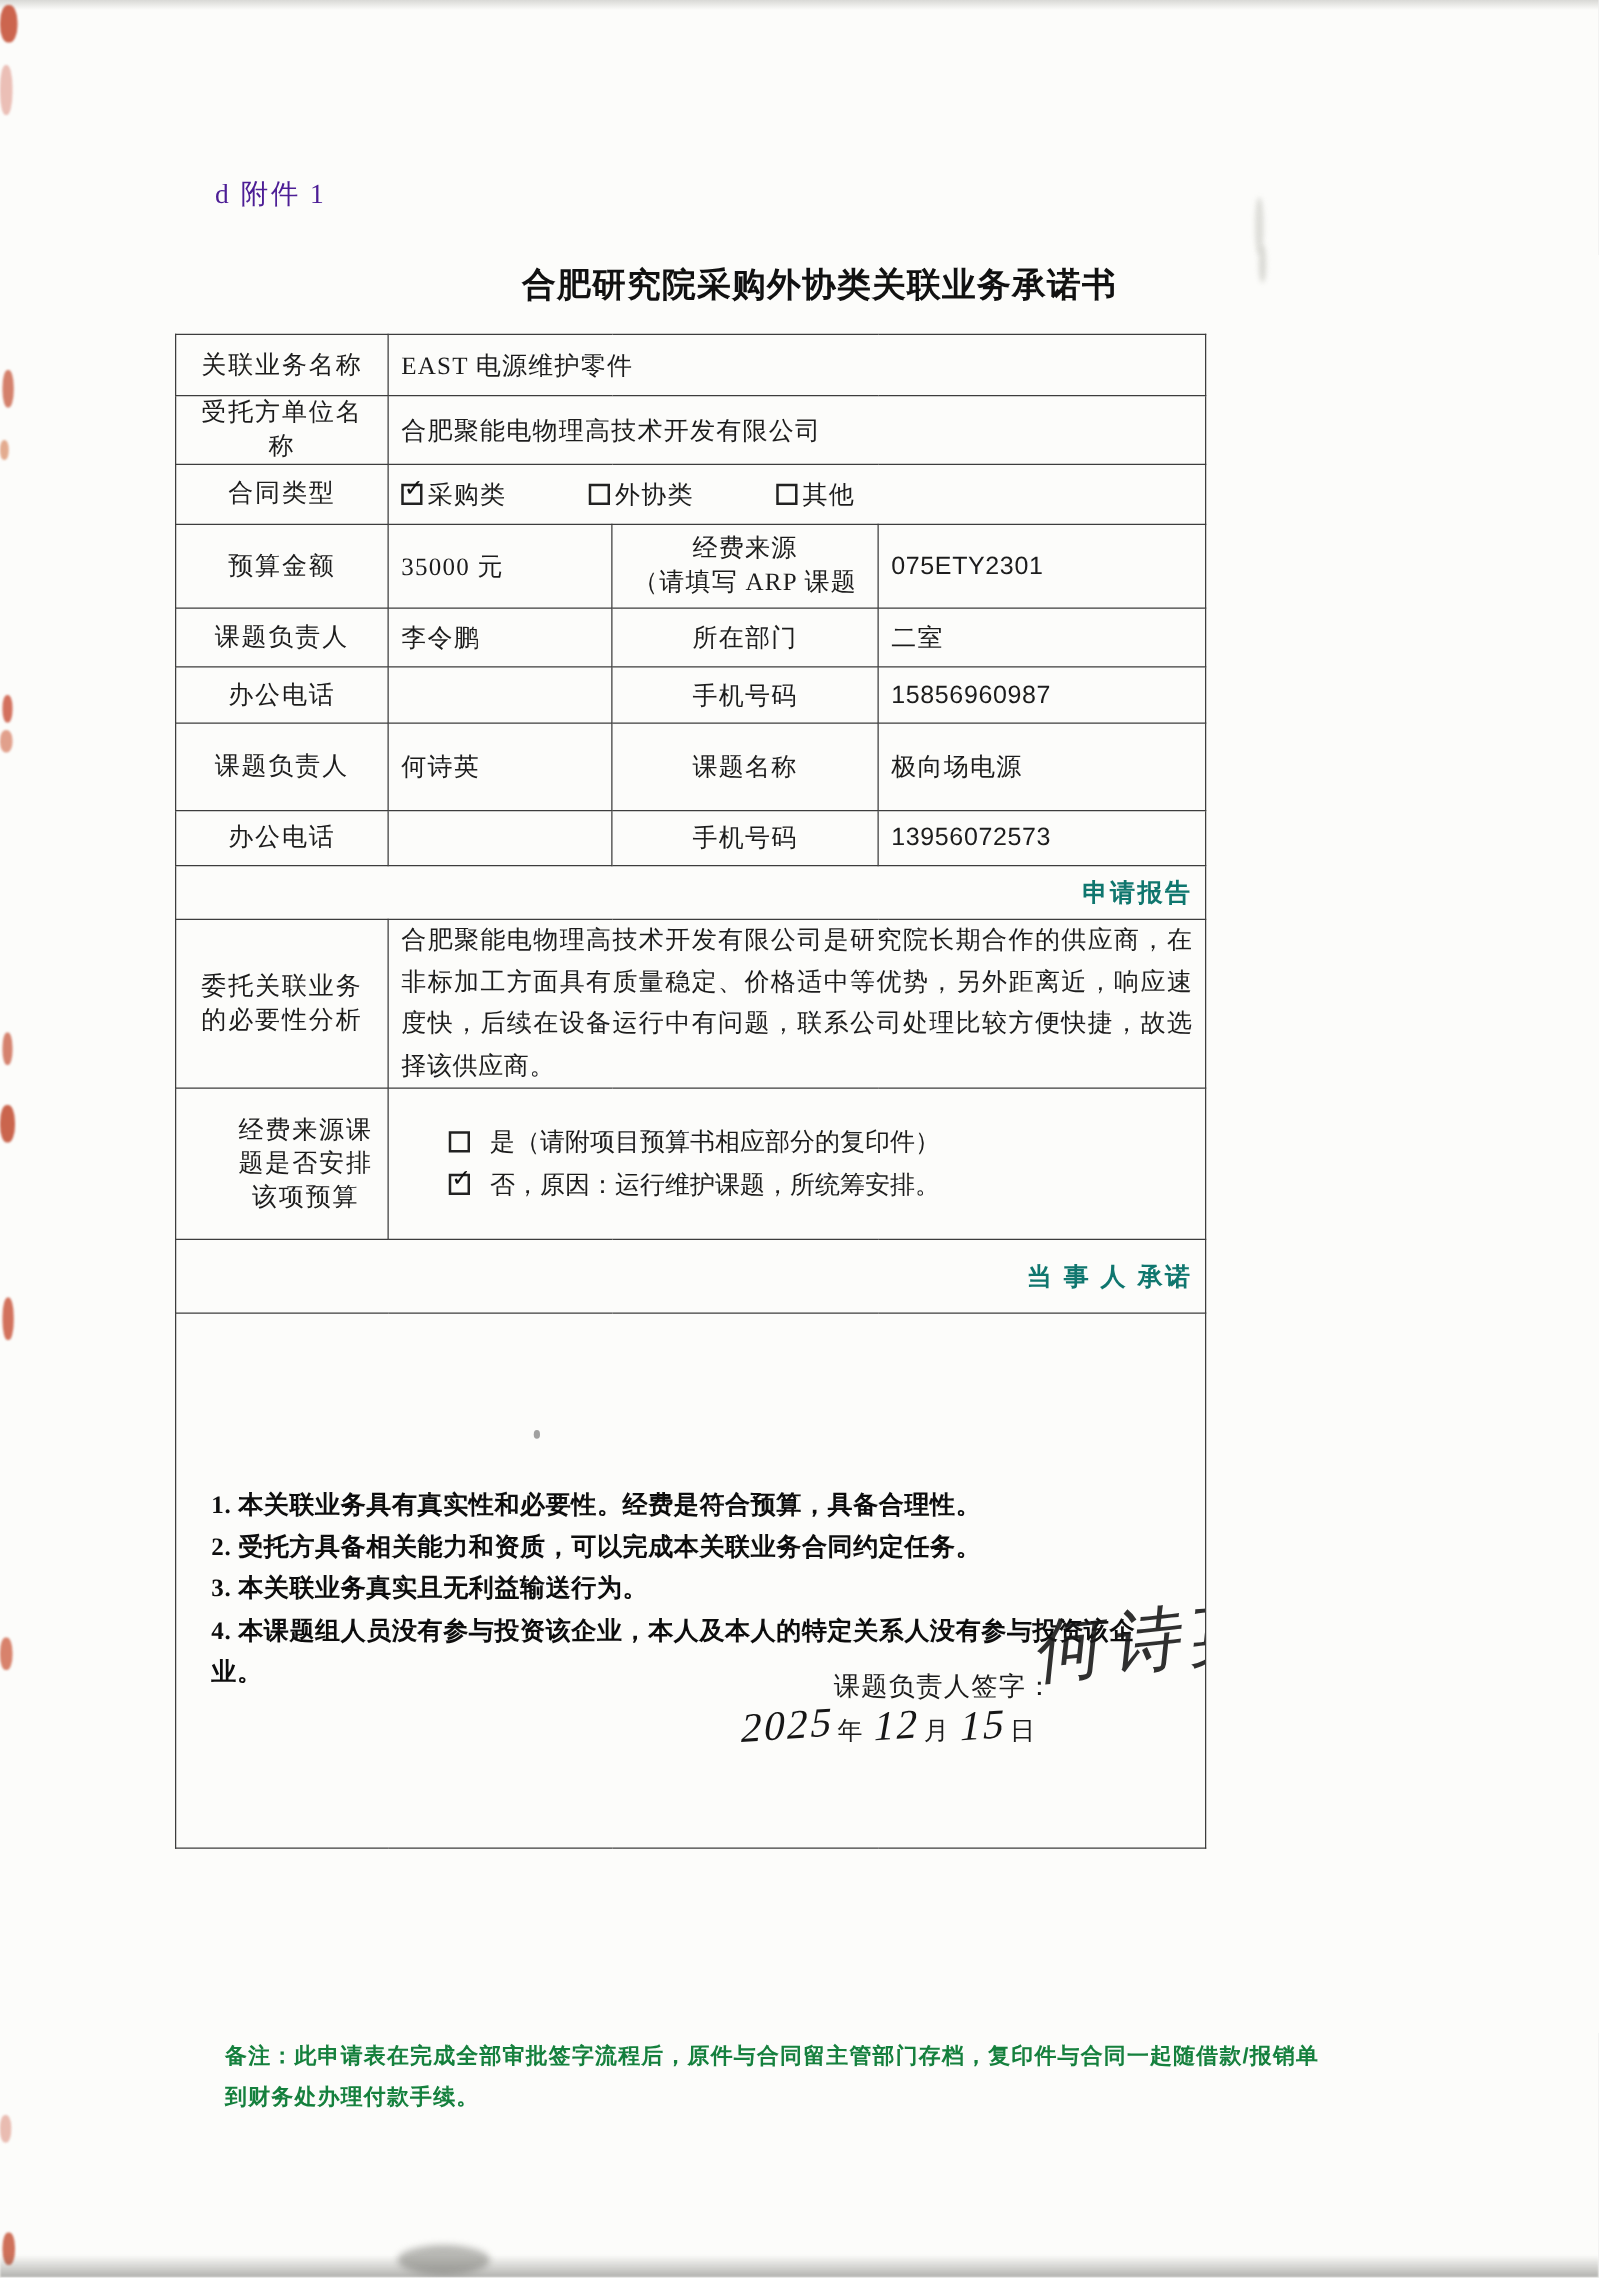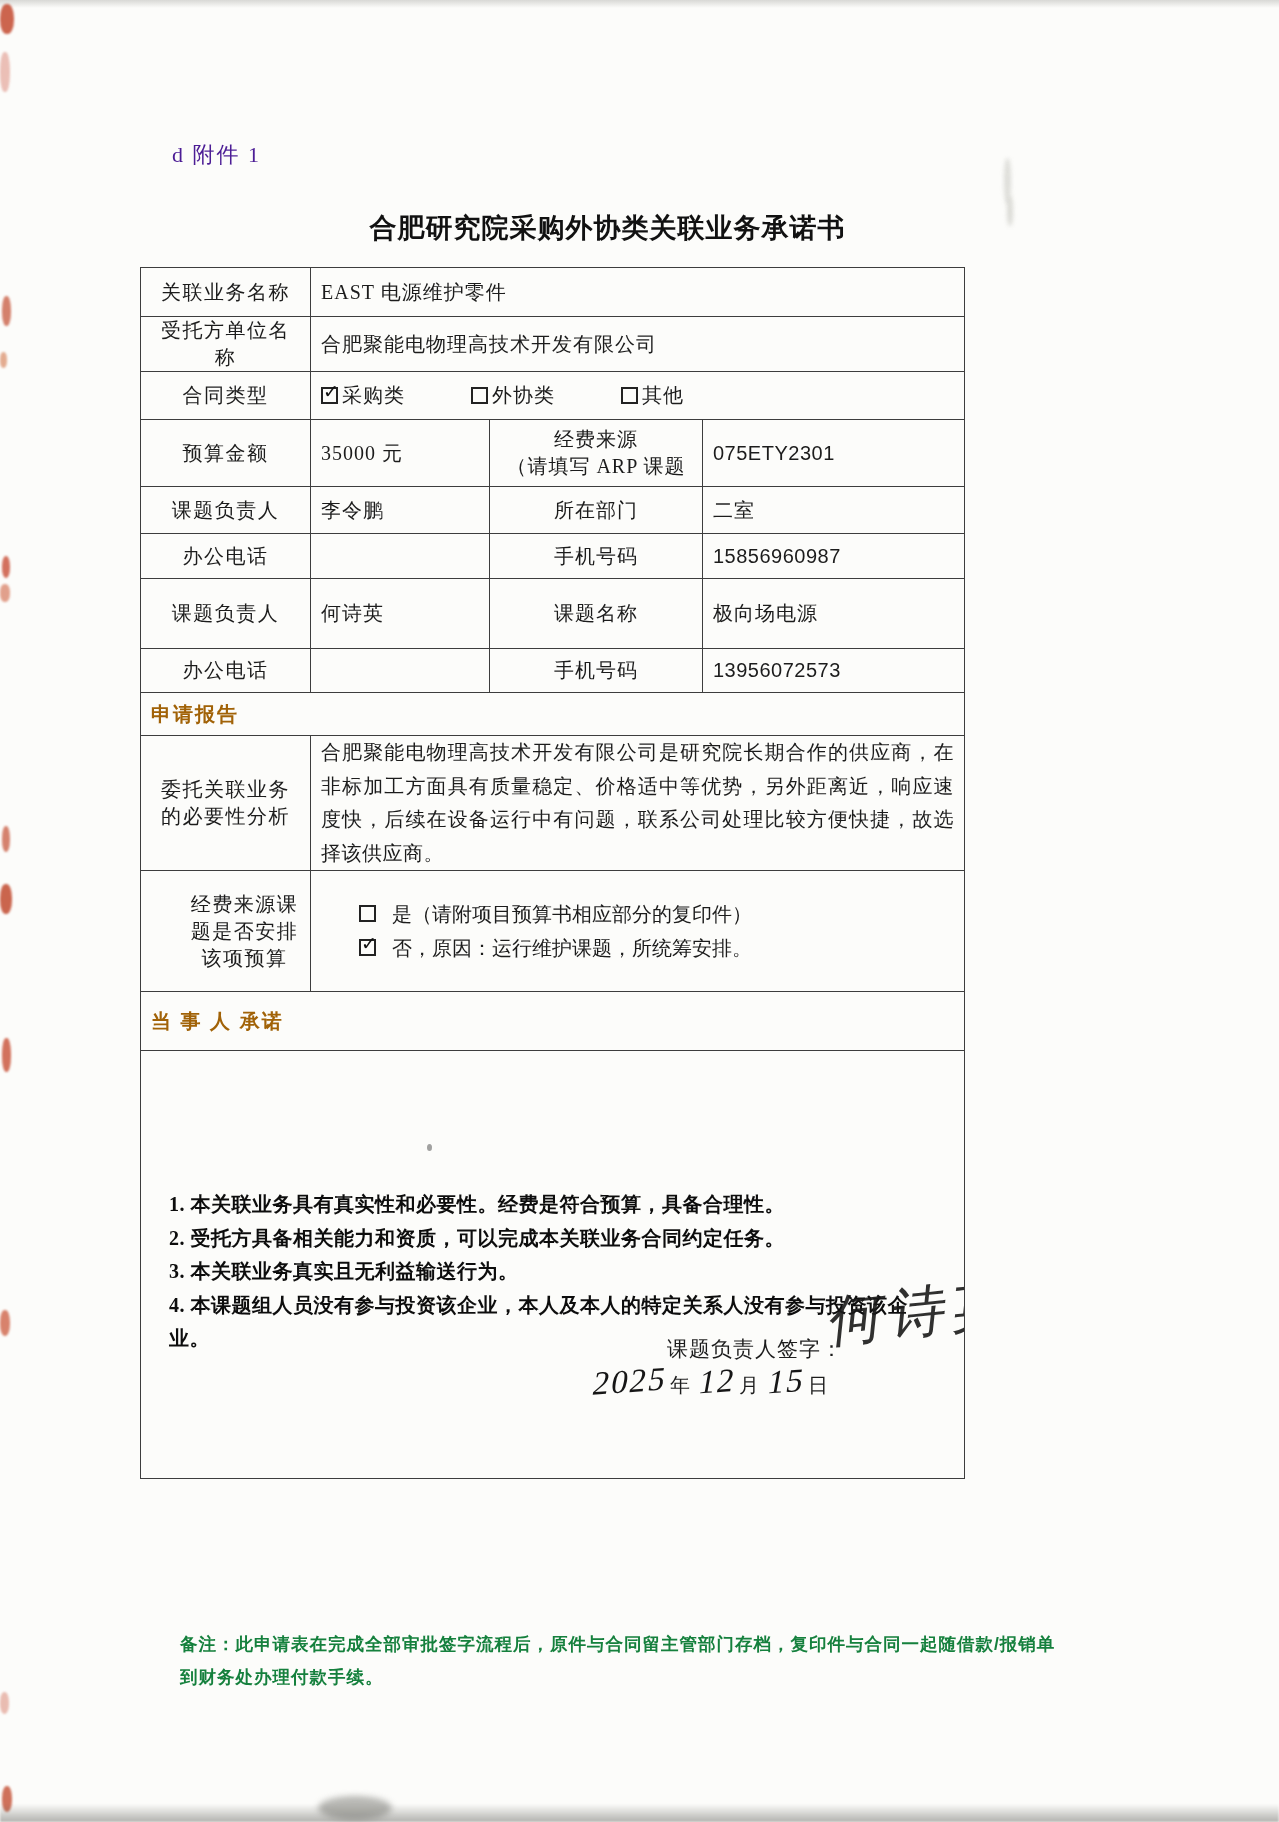--- a/index.html
+++ b/index.html
@@ -8,41 +8,41 @@
     background:#fcfcfa;overflow:hidden;
     font-family:"Liberation Serif","DejaVu Serif",serif;color:#1c1c1c;
   }
   .edge-top{position:absolute;left:0;top:0;width:100%;height:8px;
     background:linear-gradient(to bottom,rgba(150,150,145,.35),rgba(150,150,145,0));}
   .edge-bottom{position:absolute;left:0;top:1804px;width:100%;height:18px;
     background:linear-gradient(to bottom,rgba(120,120,115,0),rgba(105,105,100,.5));filter:blur(1px);}
   .attachment{position:absolute;left:172px;top:140px;font-size:22px;letter-spacing:2px;color:#4c1d95;}
   .title{position:absolute;left:0;top:210px;width:1215px;text-align:center;
     font-family:"Liberation Sans","DejaVu Sans",sans-serif;font-weight:bold;
-    font-size:27px;letter-spacing:1px;color:#111;}
+    font-size:27px;letter-spacing:1px;color:#111;padding-left:48px;}
   table.form{
     position:absolute;left:140px;top:267px;width:824px;
     border-collapse:collapse;table-layout:fixed;
   }
   table.form td{
     border:1.8px solid #3d3d3d;font-size:20px;vertical-align:middle;
     padding:0 10px;overflow:hidden;
   }
   td.lbl{text-align:center;letter-spacing:1.5px;padding:0 4px;line-height:27px;}
   td.val{letter-spacing:1px;}
   td.cval{text-align:center;letter-spacing:1px;}
   td.num{font-family:"Liberation Sans","DejaVu Sans",sans-serif;font-size:21px;letter-spacing:.5px;}
   tr.r1 td{height:48px;} tr.r2 td{height:44px;} tr.r3 td{height:47px;}
   tr.r4 td{height:66px;} tr.r5 td{height:46px;} tr.r6 td{height:44px;}
   tr.r7 td{height:69px;} tr.r8 td{height:43px;} tr.r9 td{height:42px;}
   tr.r10 td{height:132px;} tr.r11 td{height:120px;padding-left:48px;} tr.r12 td{height:58px;}
   tr.r13 td{height:427px;}
   td.section-hd{
-    text-align:left;font-family:"Liberation Sans","DejaVu Sans",sans-serif;
-    font-weight:bold;font-size:22px;letter-spacing:2px;color:#a16207;
+    text-align:right;font-family:"Liberation Sans","DejaVu Sans",sans-serif;
+    font-weight:bold;font-size:22px;letter-spacing:2px;color:#0f766e;
   }
   .cb-row{display:flex;align-items:center;gap:66px;}
   .cb-opt{display:flex;align-items:center;gap:4px;white-space:nowrap;}
   .cb{display:inline-block;width:17px;height:17px;border:2px solid #222;
     box-sizing:border-box;position:relative;flex:0 0 auto;
     font-family:"DejaVu Sans",sans-serif;}
   .cb .tick{position:absolute;left:0px;top:-7px;font-size:19px;font-weight:bold;color:#111;line-height:1;}
   .two-line{line-height:27px;}
   td.analysis{vertical-align:top;padding:7px 12px;line-height:33.5px;font-size:21px;
     letter-spacing:.5px;text-align:justify;}

